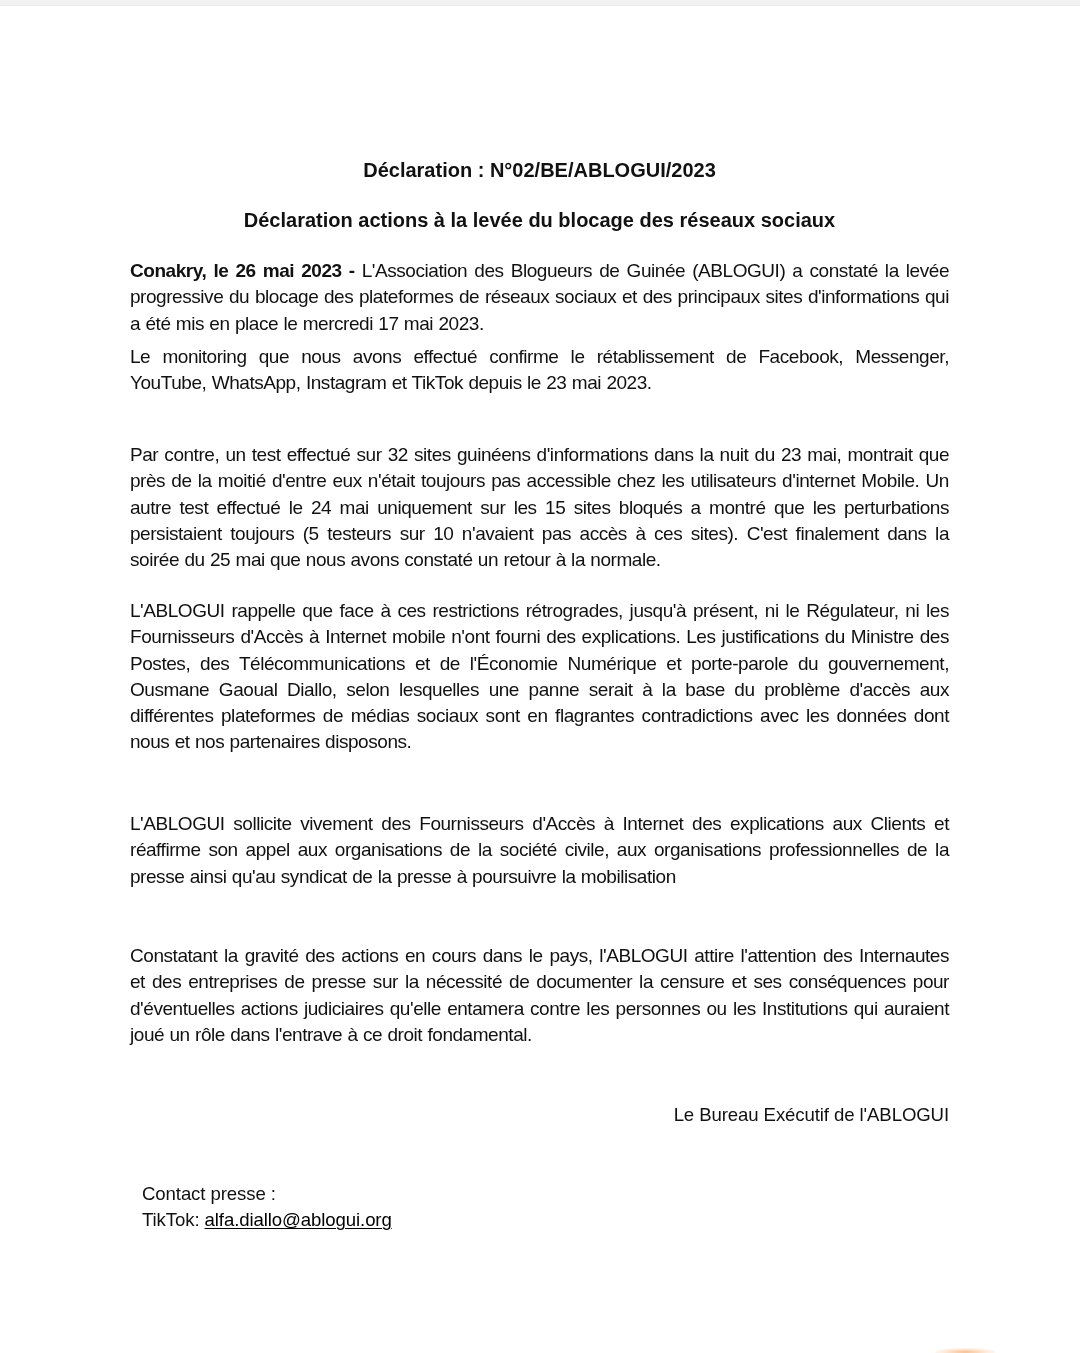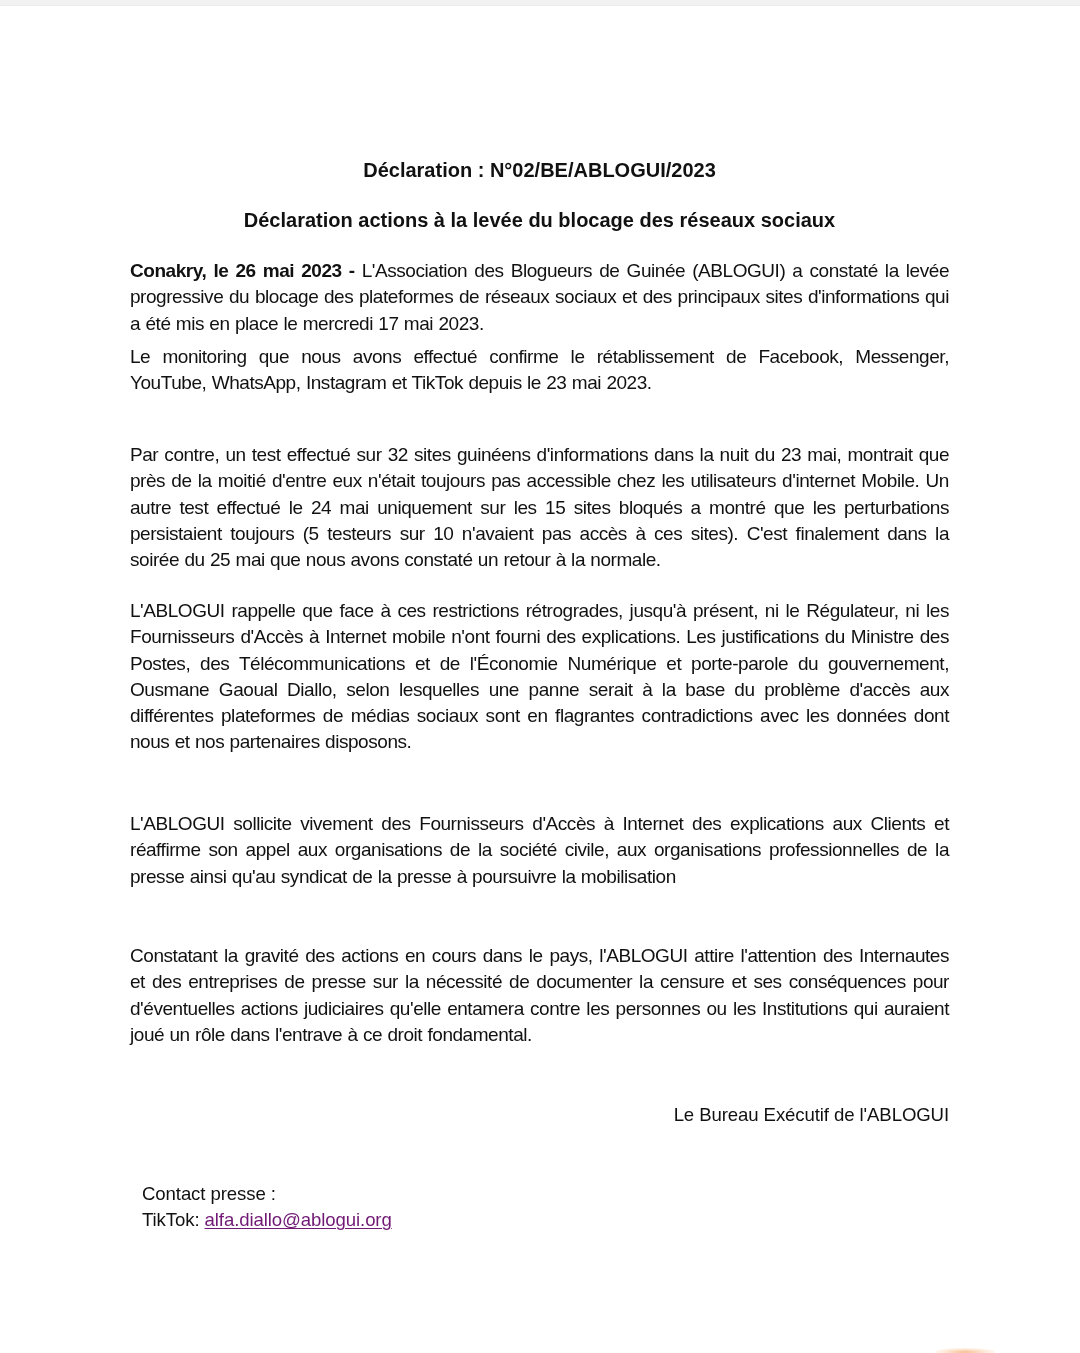--- a/index.html
+++ b/index.html
@@ -81,21 +81,21 @@
       position: absolute;
       left: 0;
       top: 1181px;
       font-size: 18.6px;
       line-height: 26.3px;
       letter-spacing: -0.1px;
       margin-left: 12px;
     }
     .contact-line { white-space: nowrap; }
     .email-link {
-      color: #701a75;
+      color: #000000;
       text-decoration: underline;
       text-decoration-thickness: 1px;
       text-underline-offset: 2px;
       cursor: pointer;
     }
     .corner-glow {
       position: absolute;
       left: 935px;
       top: 1348px;
       width: 60px;

